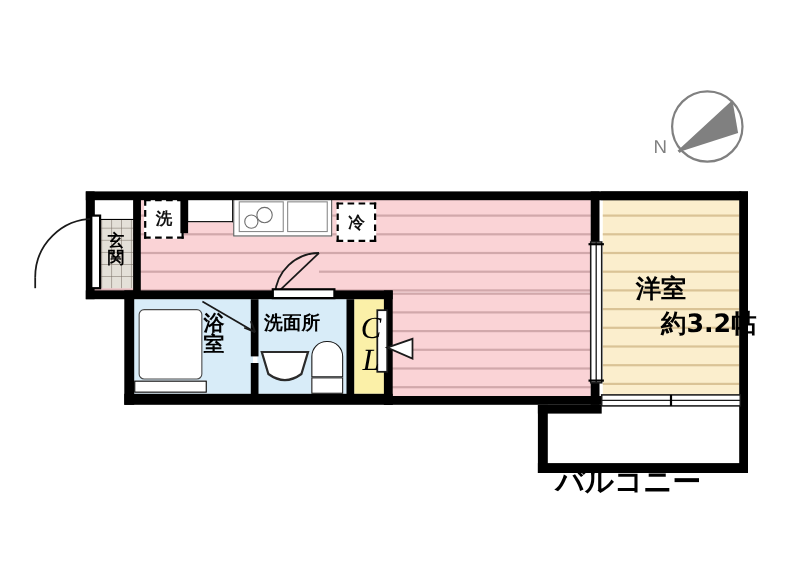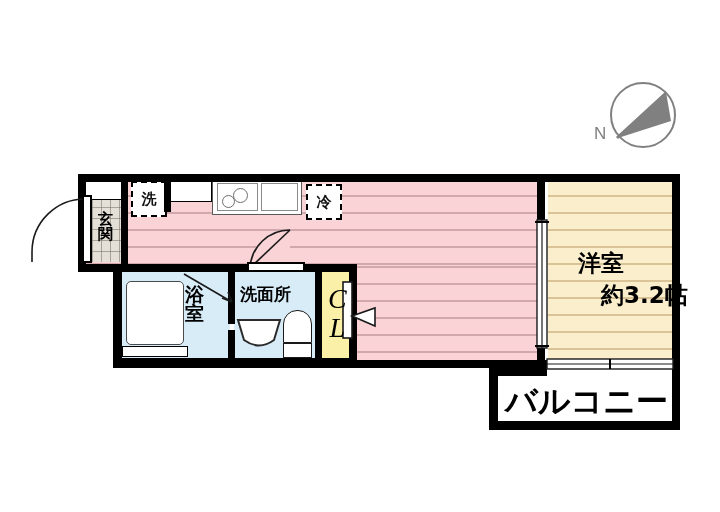--- a/index.html
+++ b/index.html
@@ -41,21 +41,21 @@
 
   
   .lbl{position:absolute;color:#000;line-height:1;white-space:nowrap;}
   .jp{font-family:"DejaVu Sans","Liberation Sans",sans-serif;font-weight:700;}
   .ital{font-style:italic;font-family:"Liberation Serif","DejaVu Serif",serif;font-weight:700;}
 
   .ldk-name{font-size:33px;letter-spacing:1px;}
   .ldk-area{font-size:30px;}
   .yo-name{font-size:23px;}
   .yo-area{font-size:23px;}
-  .balcony-lbl{font-size:32px;}
+  .balcony-lbl{font-size:26px;margin-top:40px;}
   .room-sm{font-size:19px;}
   .genkan-lbl{font-size:15px;}
   .cl-letter{font-size:28px;font-style:italic;}
 
   
   .vstack{position:absolute;display:flex;flex-direction:column;align-items:center;line-height:1.02;}
   svg.over{position:absolute;overflow:visible;}
 
   
   #compass{position:absolute;}

